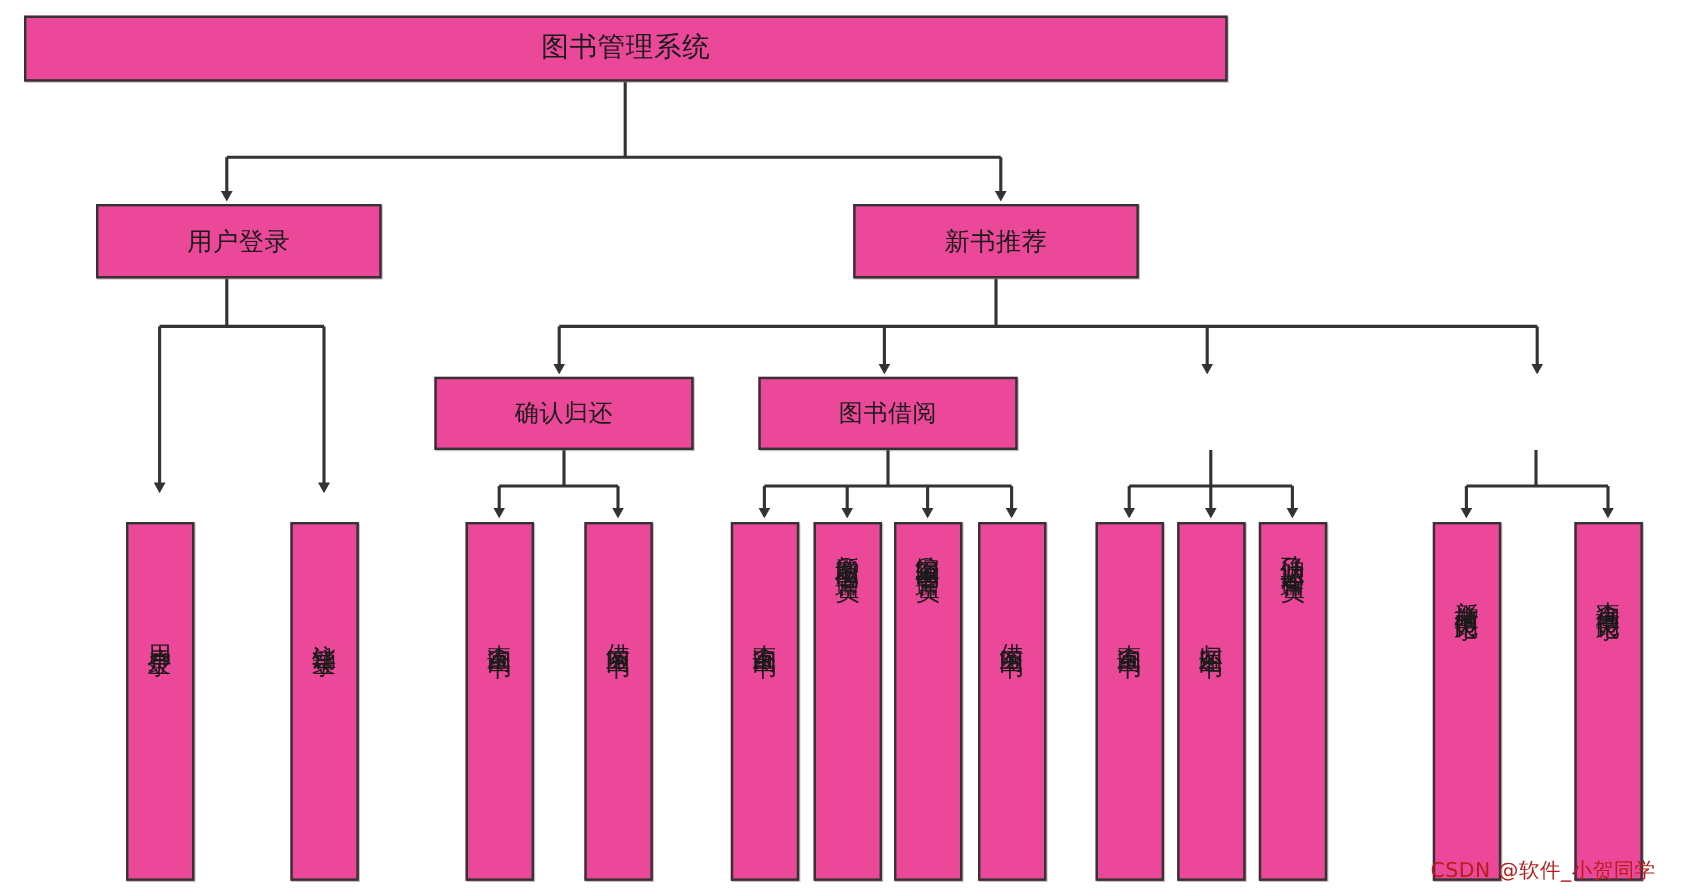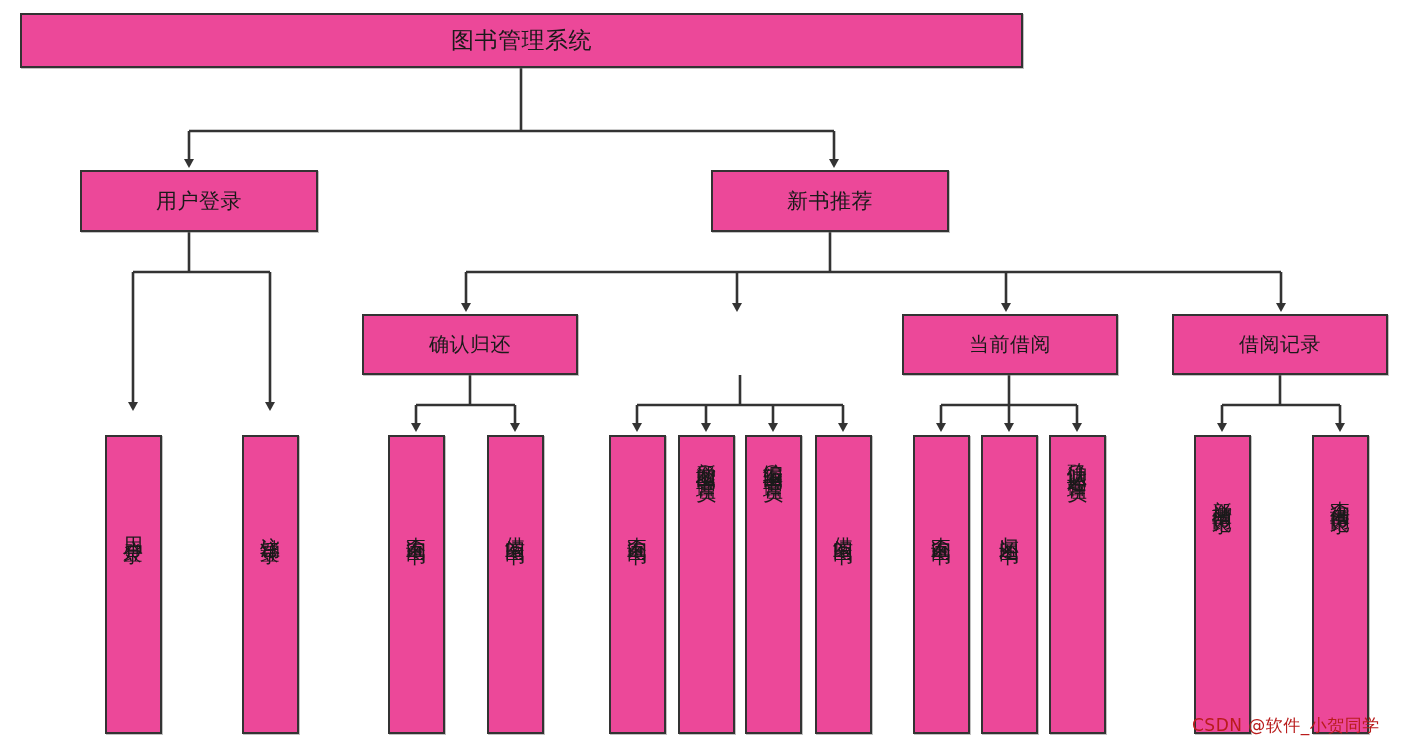--- a/index.html
+++ b/index.html
@@ -146,28 +146,25 @@
   </div>
 
   <div class="node h-node lvl1" style="left:711px; top:170px; width:238px; height:62px;">
     <span class="lbl">新书推荐</span>
   </div>
 
   <div class="node h-node lvl2" style="left:362px; top:314px; width:216px; height:61px;">
     <span class="lbl">确认归还</span>
   </div>
 
-
-  <div class="node h-node lvl2" style="left:902px; top:314px; width:216px; height:61px;">
-    <span class="lbl">当前借阅</span>
-  </div>
-
-  <div class="node h-node lvl2" style="left:1172px; top:314px; width:216px; height:61px;">
-    <span class="lbl">借阅记录</span>
-  </div>
+  <div class="node h-node lvl2" style="left:632px; top:314px; width:216px; height:61px;">
+    <span class="lbl">图书借阅</span>
+  </div>
+
+
 
   <div class="node v-node" style="left:105px; top:435px; width:57px; height:299px; padding-top:84px;">
     <span class="lbl">用户登录</span>
   </div>
 
   <div class="node v-node" style="left:242px; top:435px; width:57px; height:299px; padding-top:84px;">
     <span class="lbl">注销登录</span>
   </div>
 
   <div class="node v-node" style="left:388px; top:435px; width:57px; height:299px; padding-top:84px;">

